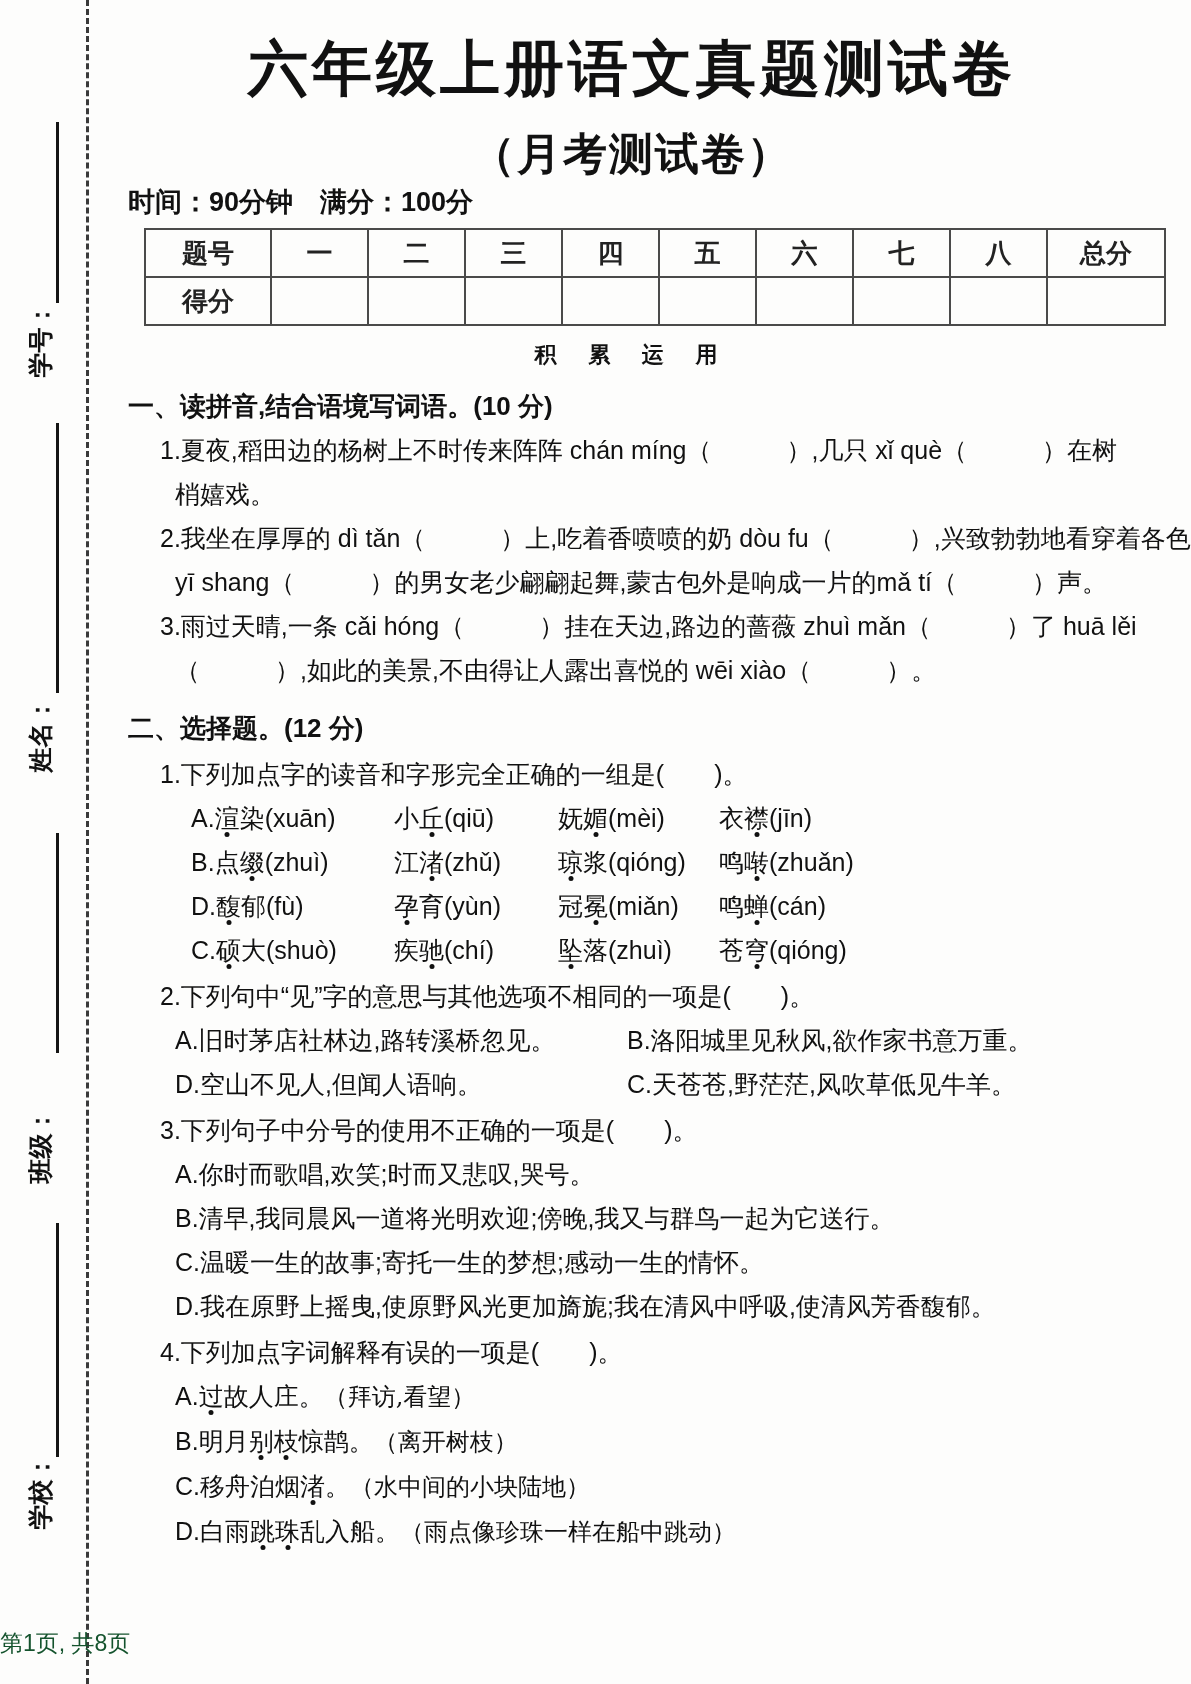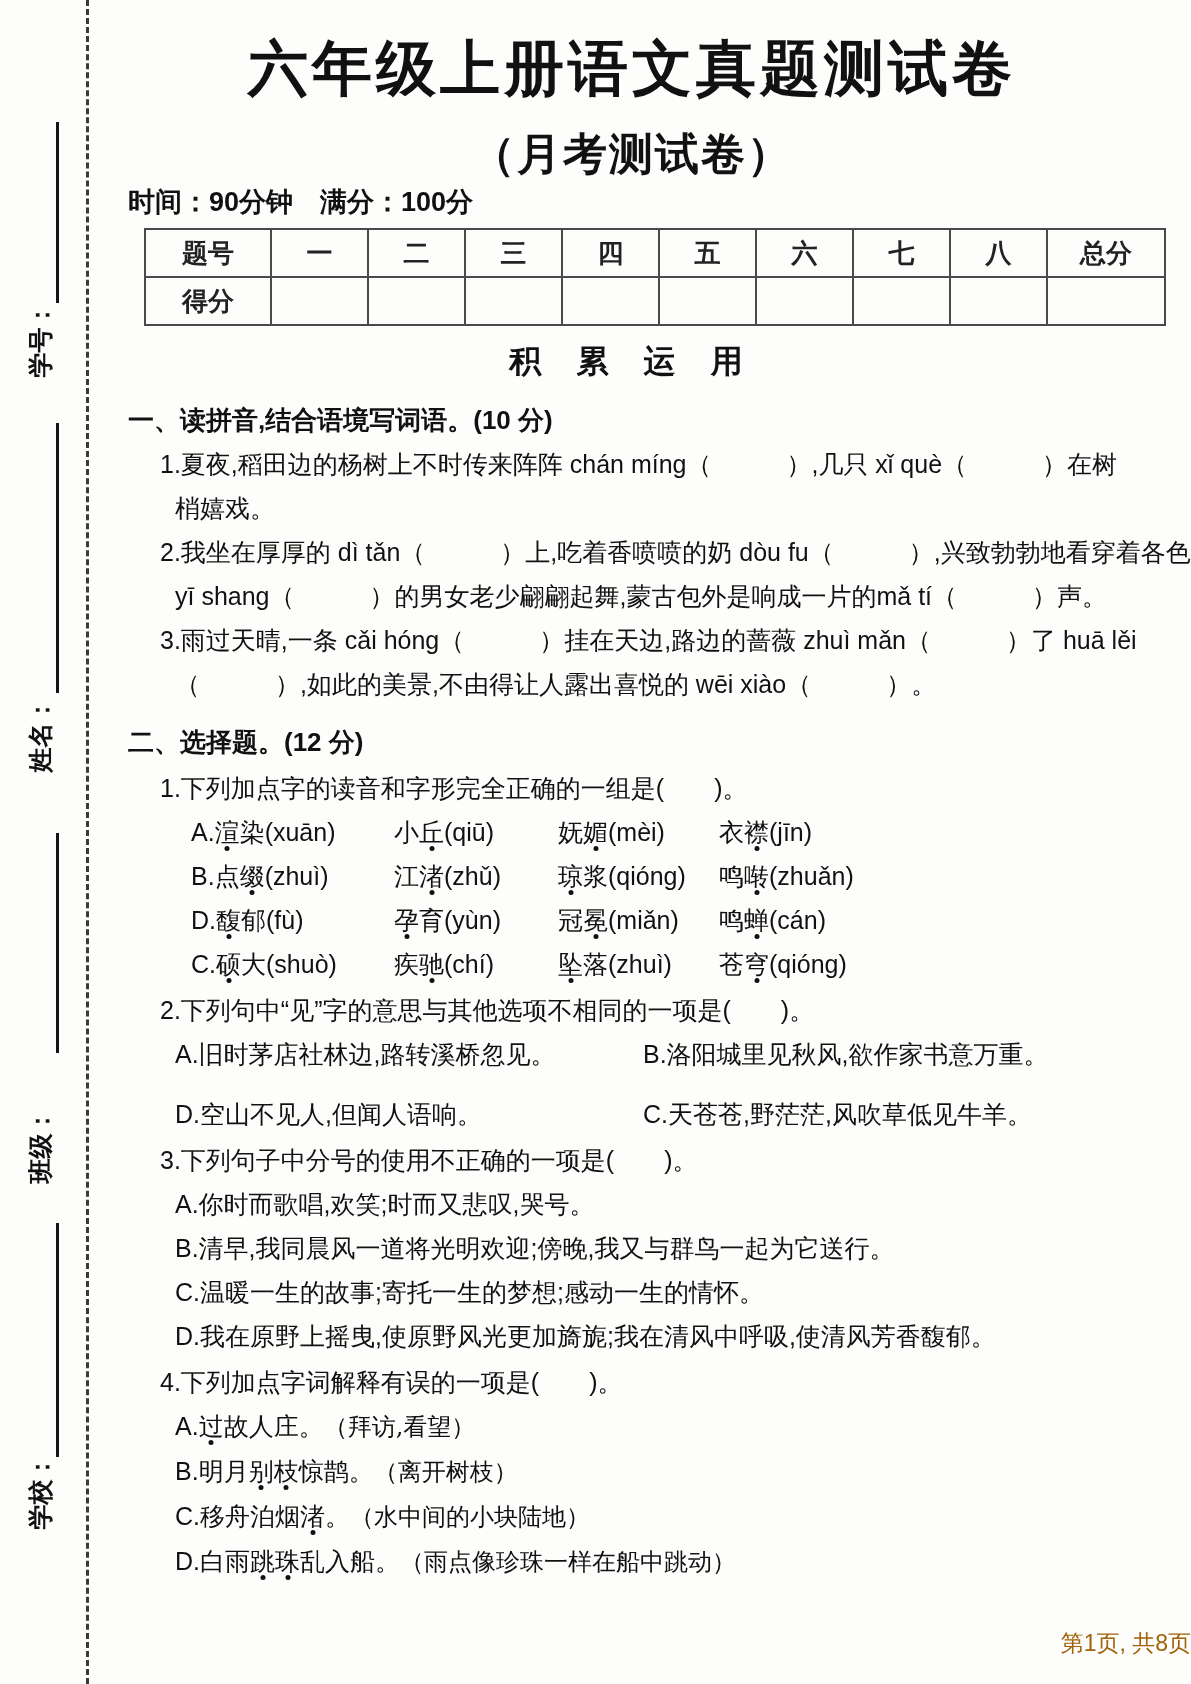--- a/index.html
+++ b/index.html
@@ -45,53 +45,53 @@
     border-collapse:collapse;table-layout:fixed;
     margin:8px 0 0 16px;width:982px;
   }
   table.score-table td{
     border:2px solid #4a4a4a;height:44px;
     text-align:center;font-size:26px;font-weight:600;color:#222;margin-left:34px;
   }
   .banner{
     margin-top:14px;text-align:center;
     font-family:"DejaVu Serif","Liberation Serif",serif;
-    font-size:32px;font-weight:bold;letter-spacing:12px;
+    font-size:22px;font-weight:bold;letter-spacing:12px;
   }
   .sec-heading{
     margin-top:14px;font-size:26px;font-weight:bold;line-height:44px;
     white-space:nowrap;
   }
   .line{
     font-size:25px;line-height:44px;white-space:nowrap;
   }
   .ind1{padding-left:32px;}
   .ind2{padding-left:47px;}
   .stem{padding-left:32px;margin-top:2px;}
   .grid4{
     display:grid;grid-template-columns:203px 164px 161px 1fr;
     padding-left:63px;font-size:25px;line-height:44px;
   }
   .grid2{
     display:grid;grid-template-columns:452px 1fr;
-    padding-left:47px;font-size:25px;line-height:44px;white-space:nowrap;gap:16px;
+    padding-left:47px;font-size:25px;line-height:44px;white-space:nowrap;
   }
   .dc{position:relative;}
   .dc::after{
     content:"";position:absolute;left:50%;bottom:-5px;
     width:5px;height:5px;border-radius:50%;background:#111;
     transform:translateX(-50%);
   }
   .note{
     font-family:"DejaVu Serif","Liberation Serif",serif;
     font-size:24px;
   }
   .footer{
-    position:absolute;left:0;right:0;top:1628px;text-align:right;
-    font-size:23px;color:#a16207;
+    position:absolute;left:0;right:0;top:1628px;text-align:left;
+    font-size:23px;color:#14532d;
   }
 </style>
 </head>
 <body>
 
 <div class="page">
   <div class="seal-line"></div>
   <div id="sidebar">
       <div class="side-label" style="top: 340px;"><span>学号：</span></div>
       <div class="side-label" style="top: 735px;"><span>姓名：</span></div>

